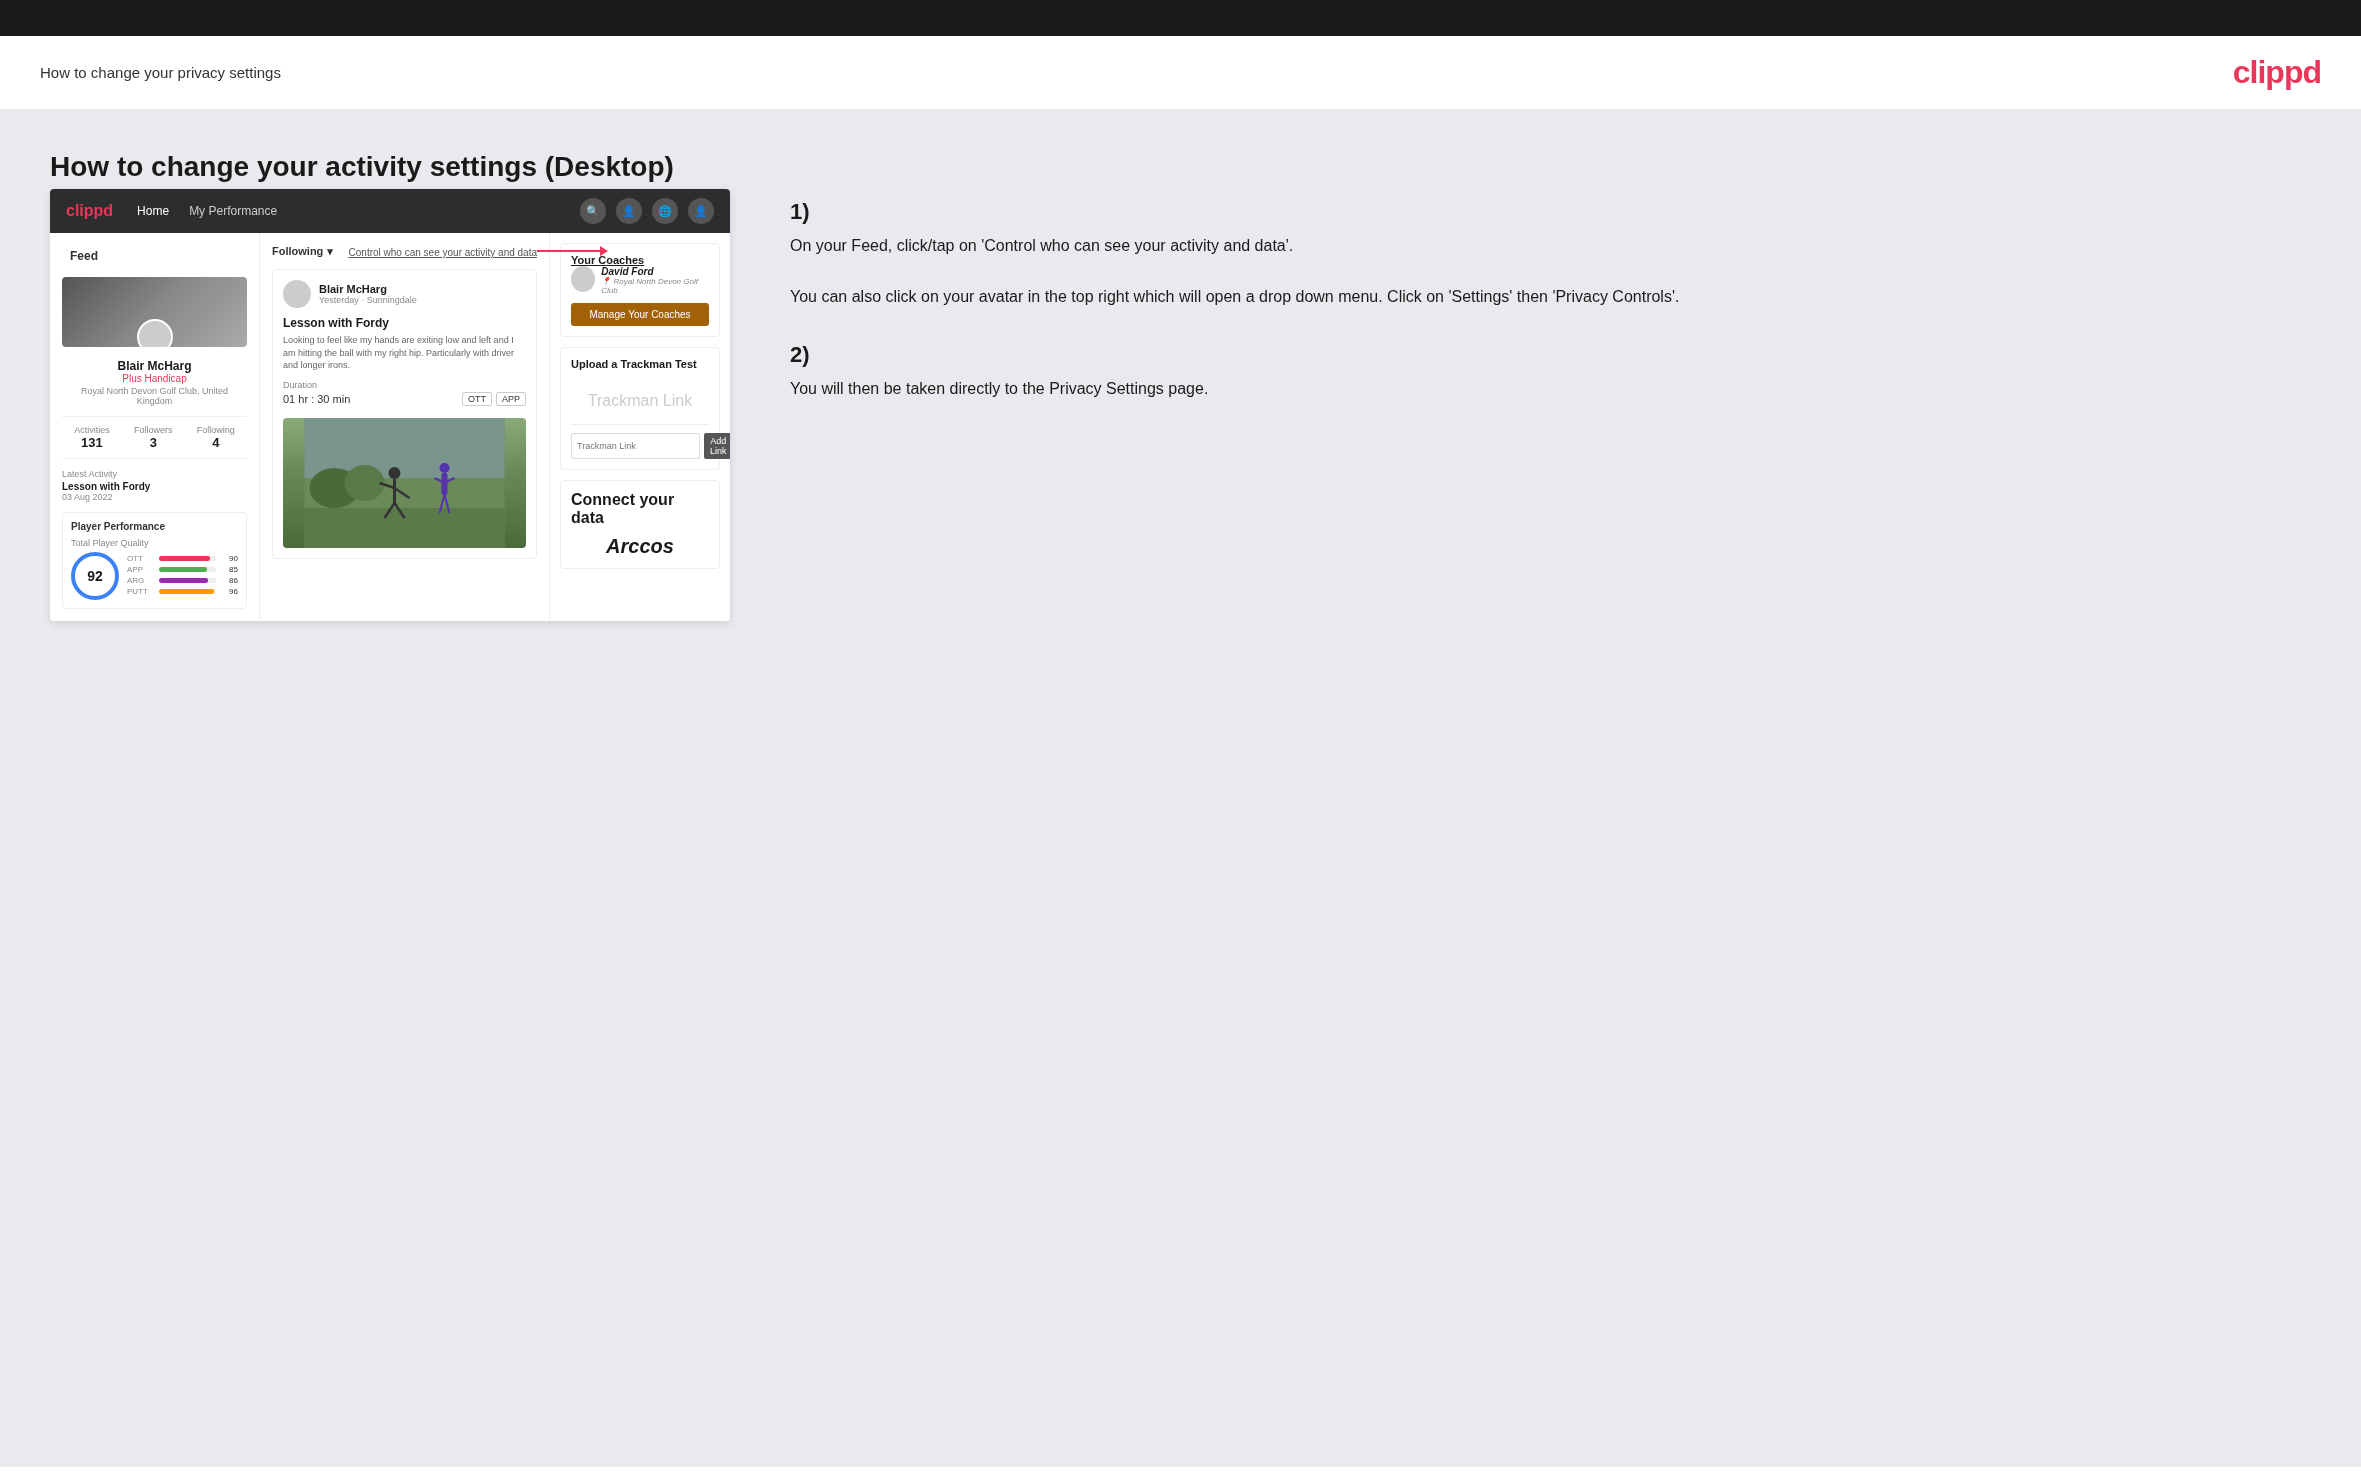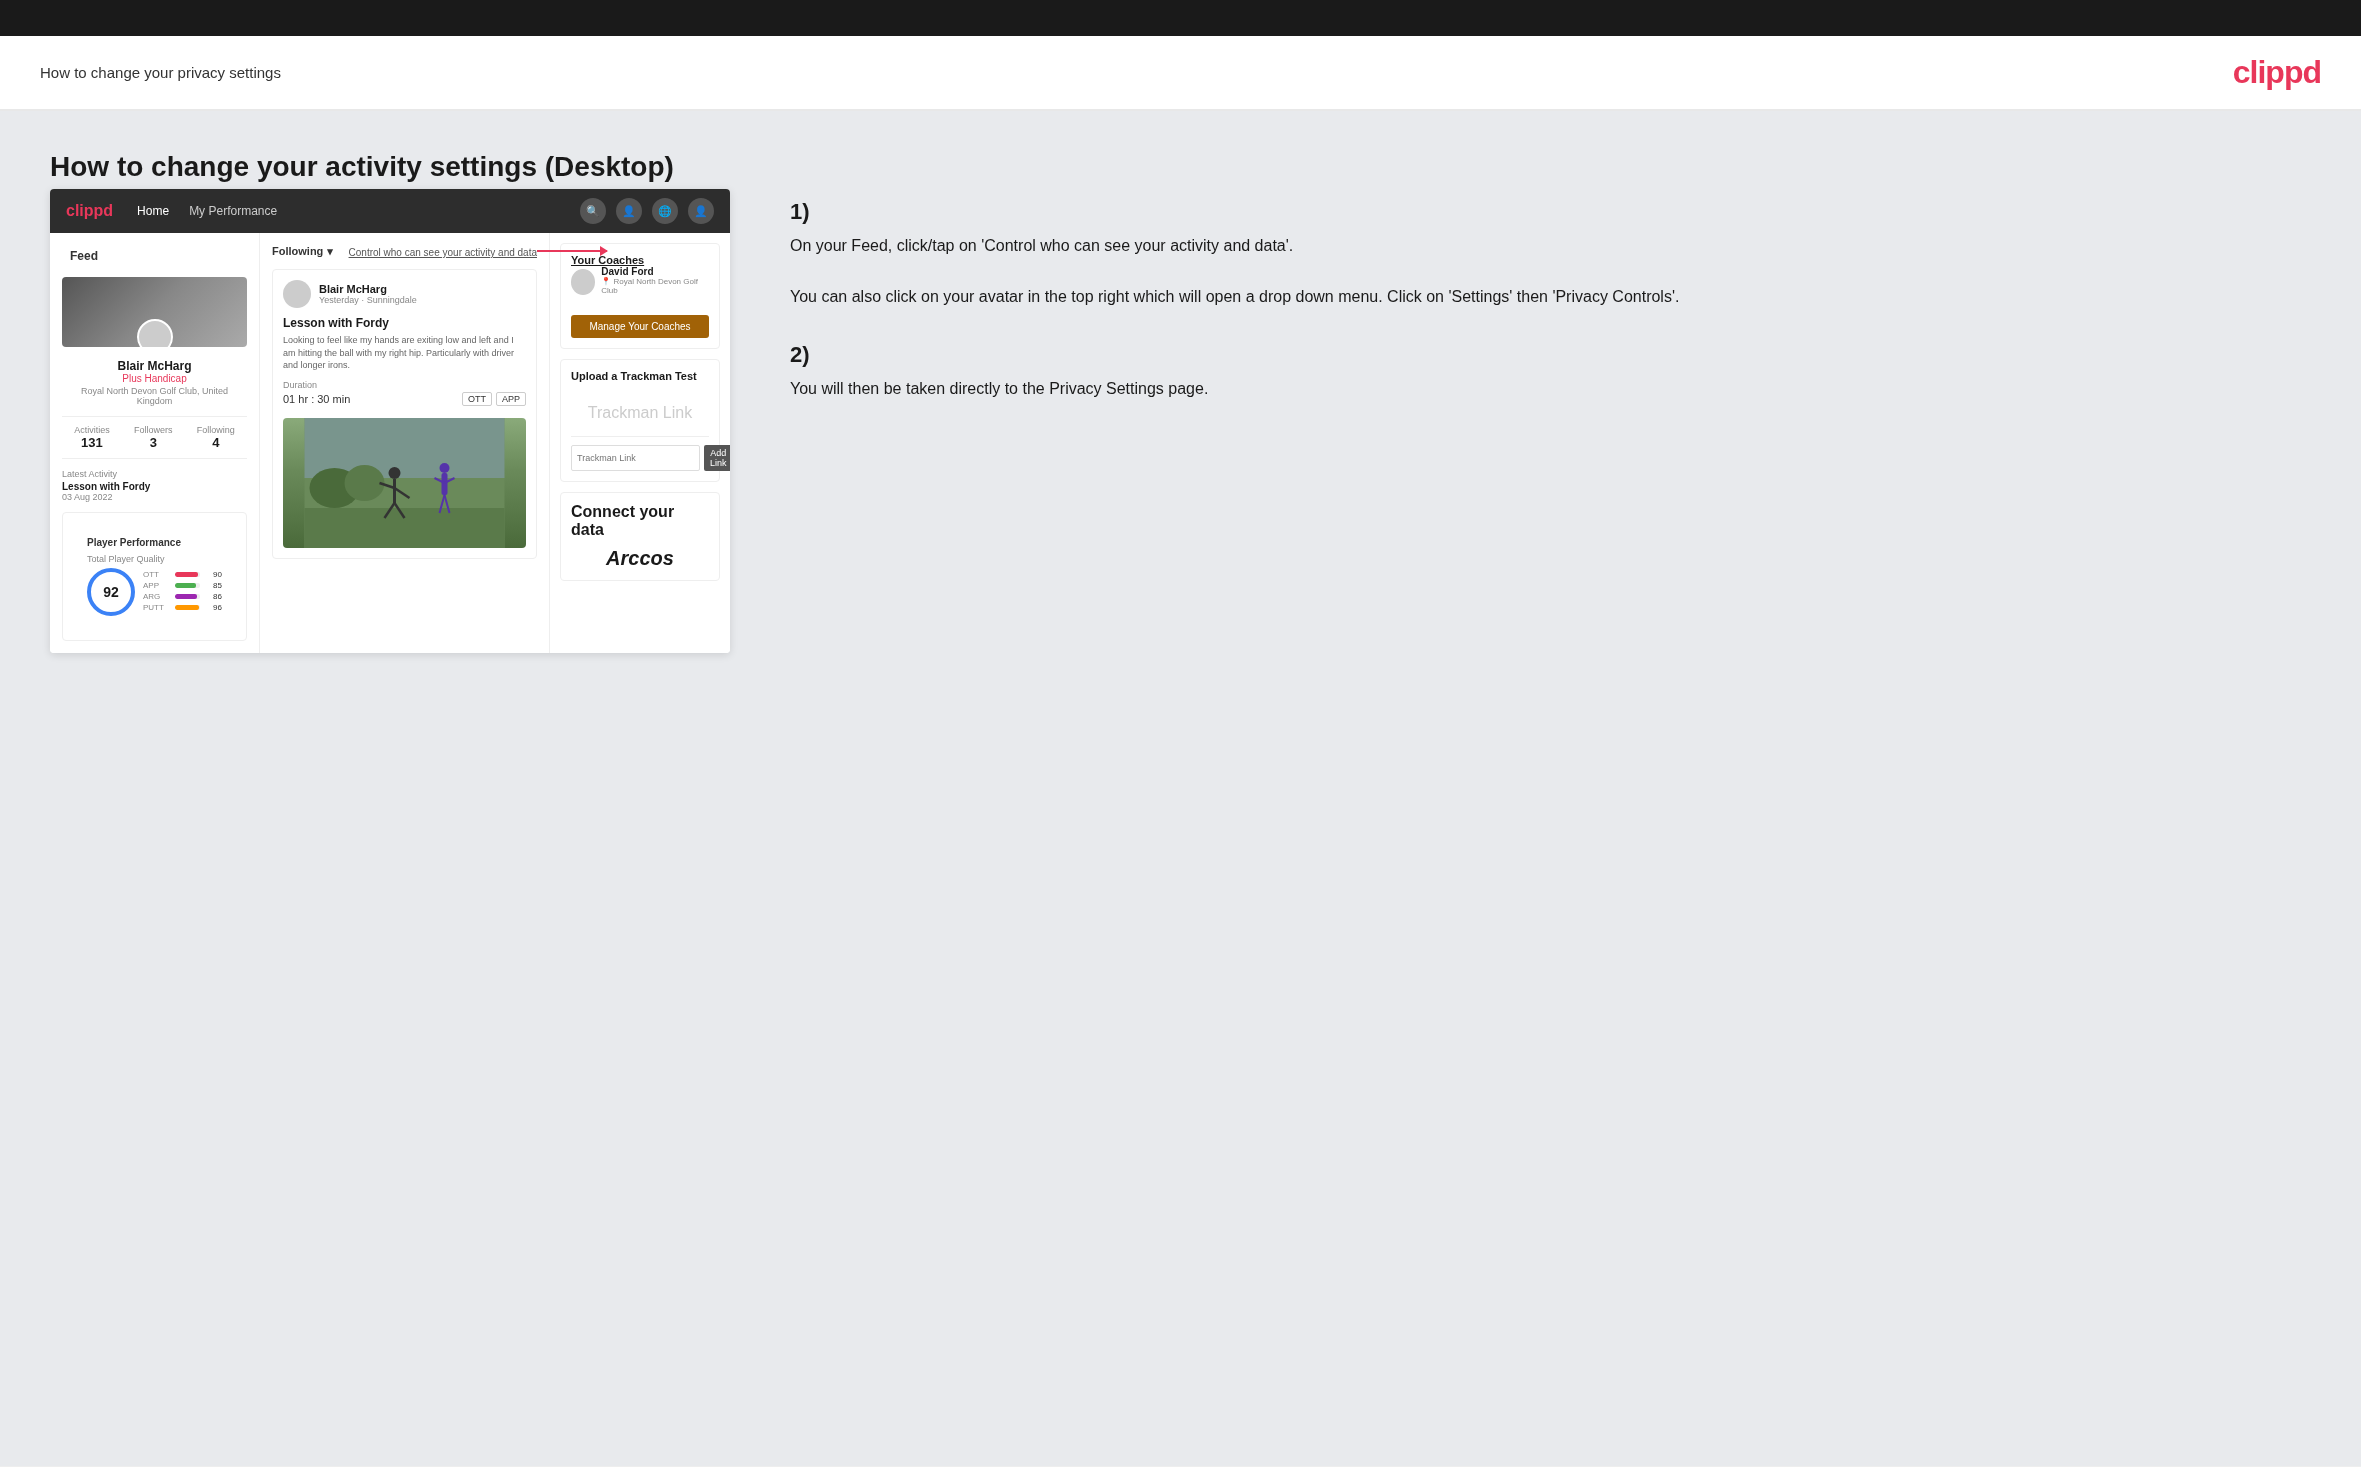--- a/index.html
+++ b/index.html
@@ -206,21 +206,21 @@
       color: #1a1a1a;
     }
     .sim-latest-date {
       font-size: 9px;
       color: #888;
       margin-bottom: 10px;
     }
     .sim-player-perf {
       border: 1px solid #eee;
       border-radius: 4px;
-      padding: 24px;
+      padding: 8px;
     }
     .sim-player-perf-title {
       font-size: 10px;
       font-weight: 700;
       color: #333;
       margin-bottom: 6px;
     }
     .sim-quality-label {
       font-size: 9px;
       color: #888;
@@ -393,23 +393,24 @@
       padding: 10px;
     }
     .sim-coaches-title {
       font-size: 11px;
       font-weight: 700;
       color: #1a1a1a;
       text-decoration: underline;
     }
     .sim-coach-row {
       display: flex;
-      align-items: flex-end;
+      align-items: flex-start;
       gap: 6px;
-      margin-bottom: 20px;
+      margin-bottom: 8px;
+      font-style: italic;
     }
     .sim-coach-avatar {
       width: 26px;
       height: 26px;
       border-radius: 50%;
       background: #ccc;
     }
     .sim-coach-name {
       font-size: 10px;
       font-weight: 600;

